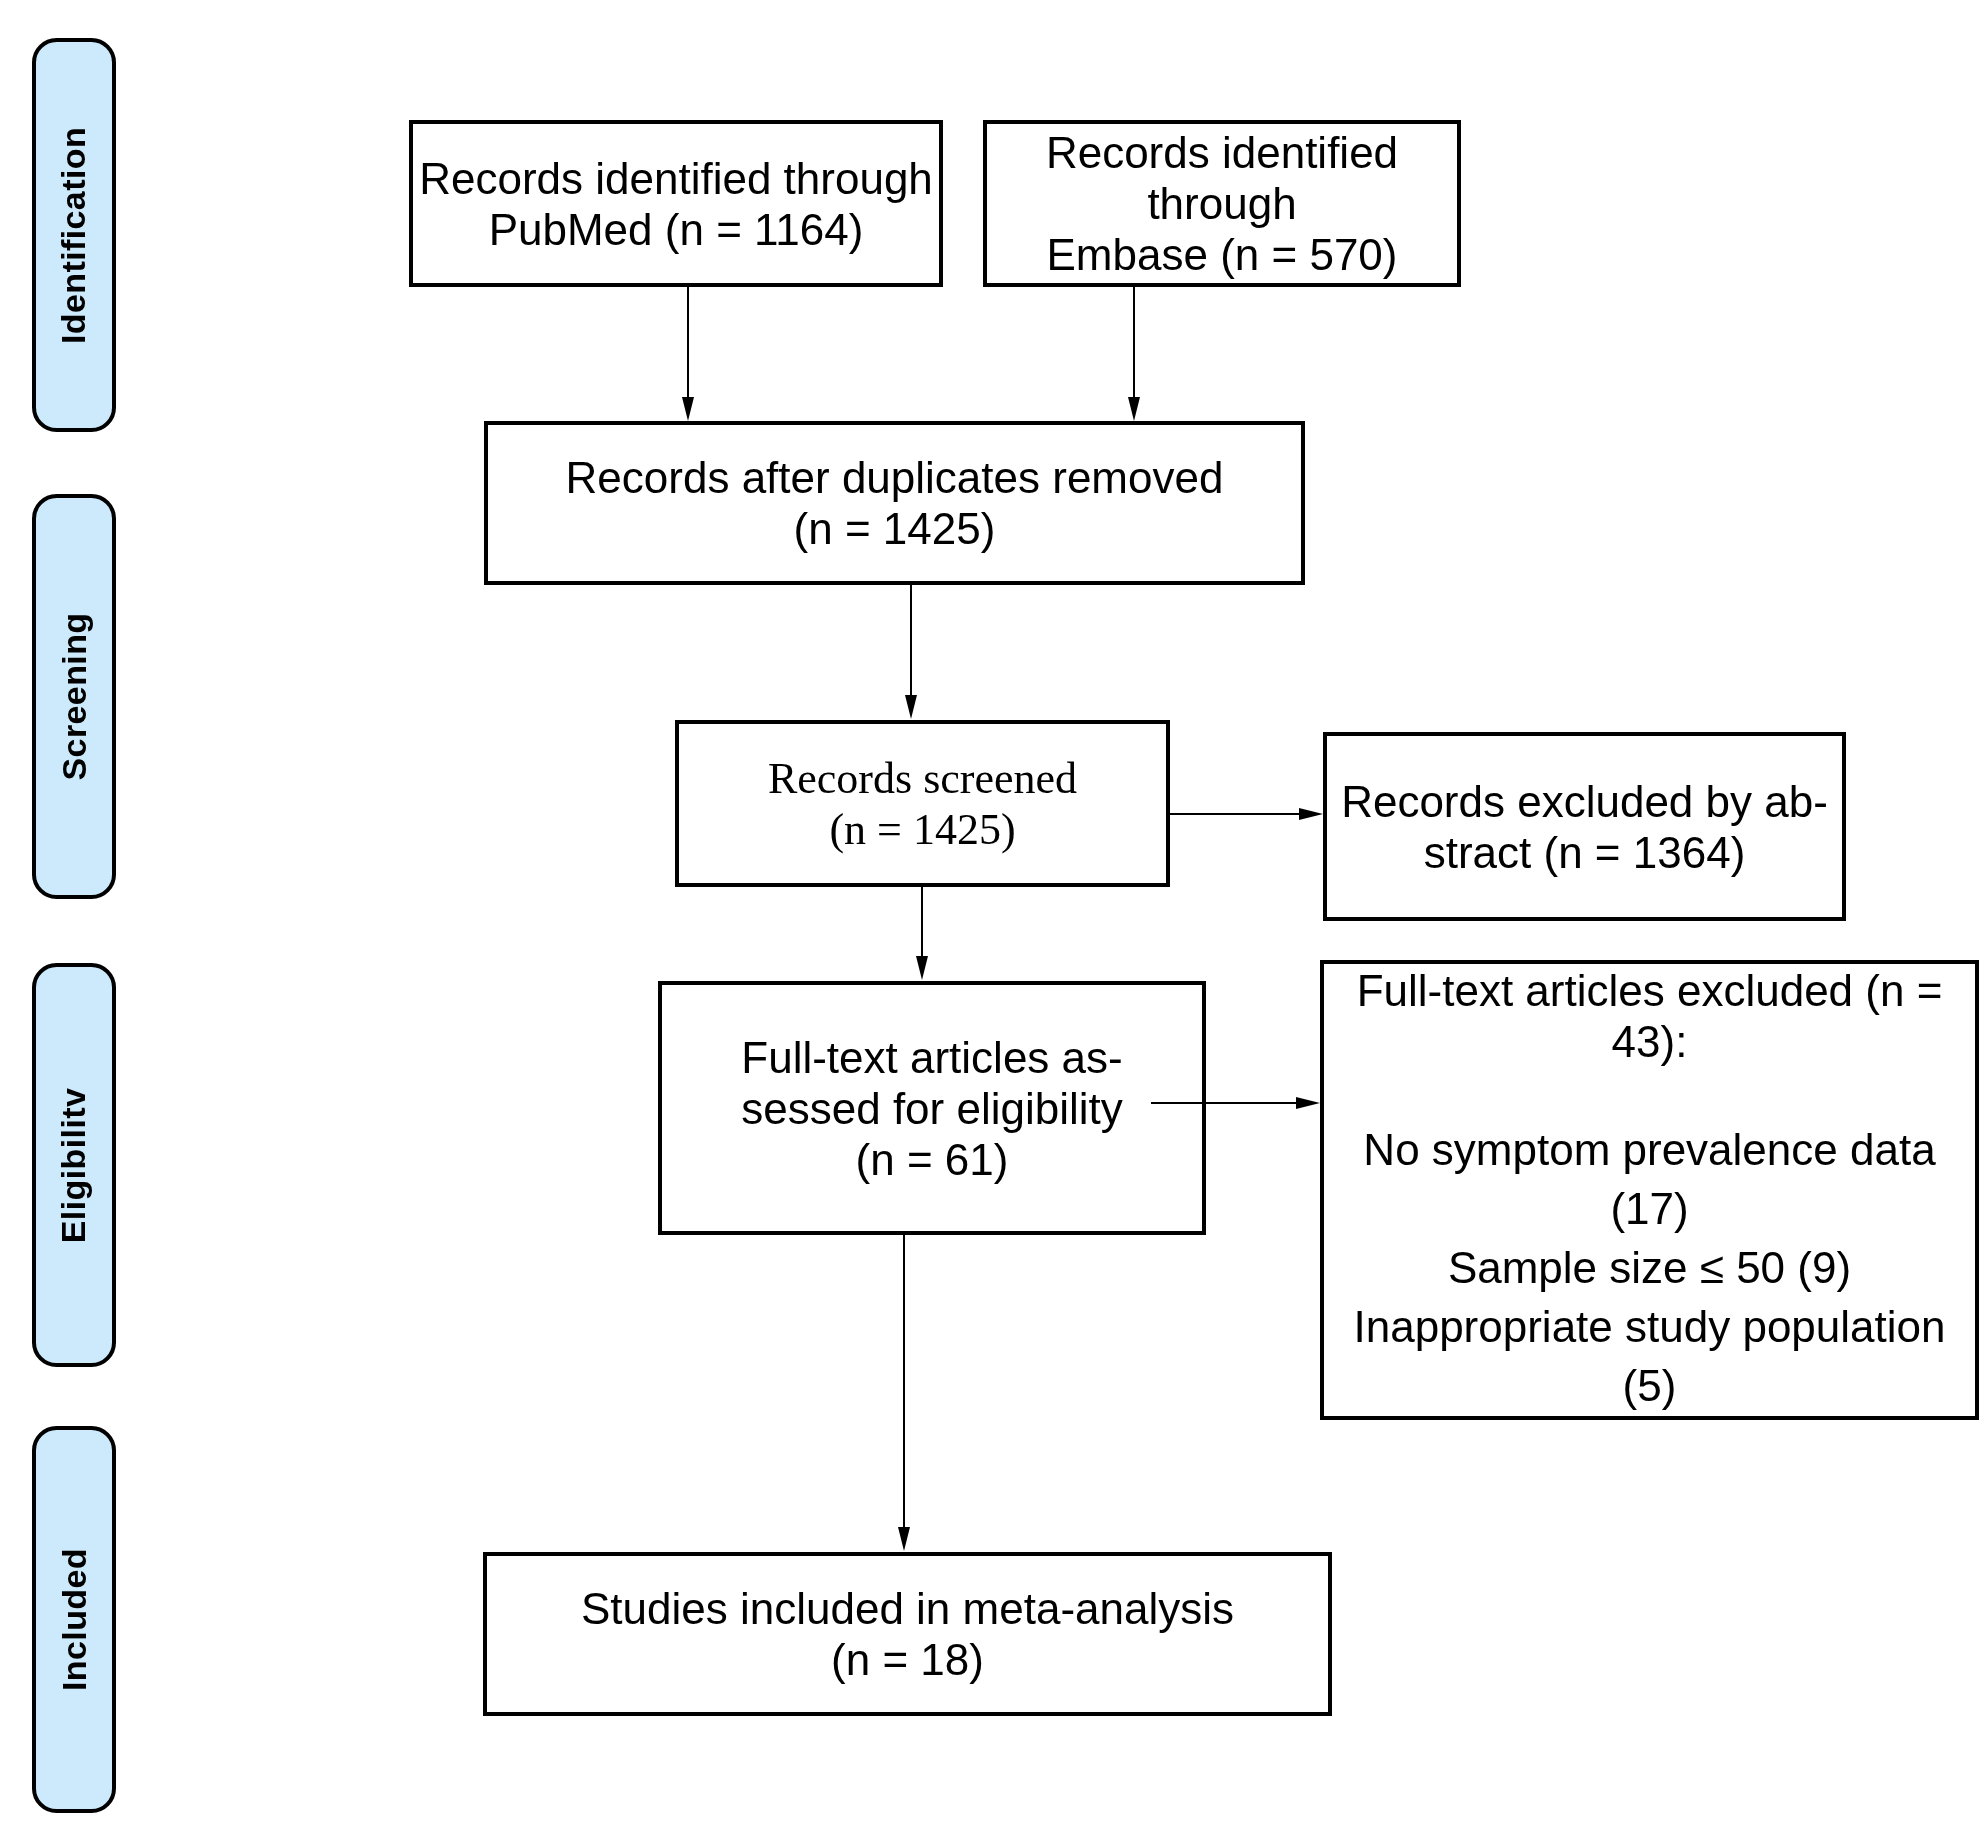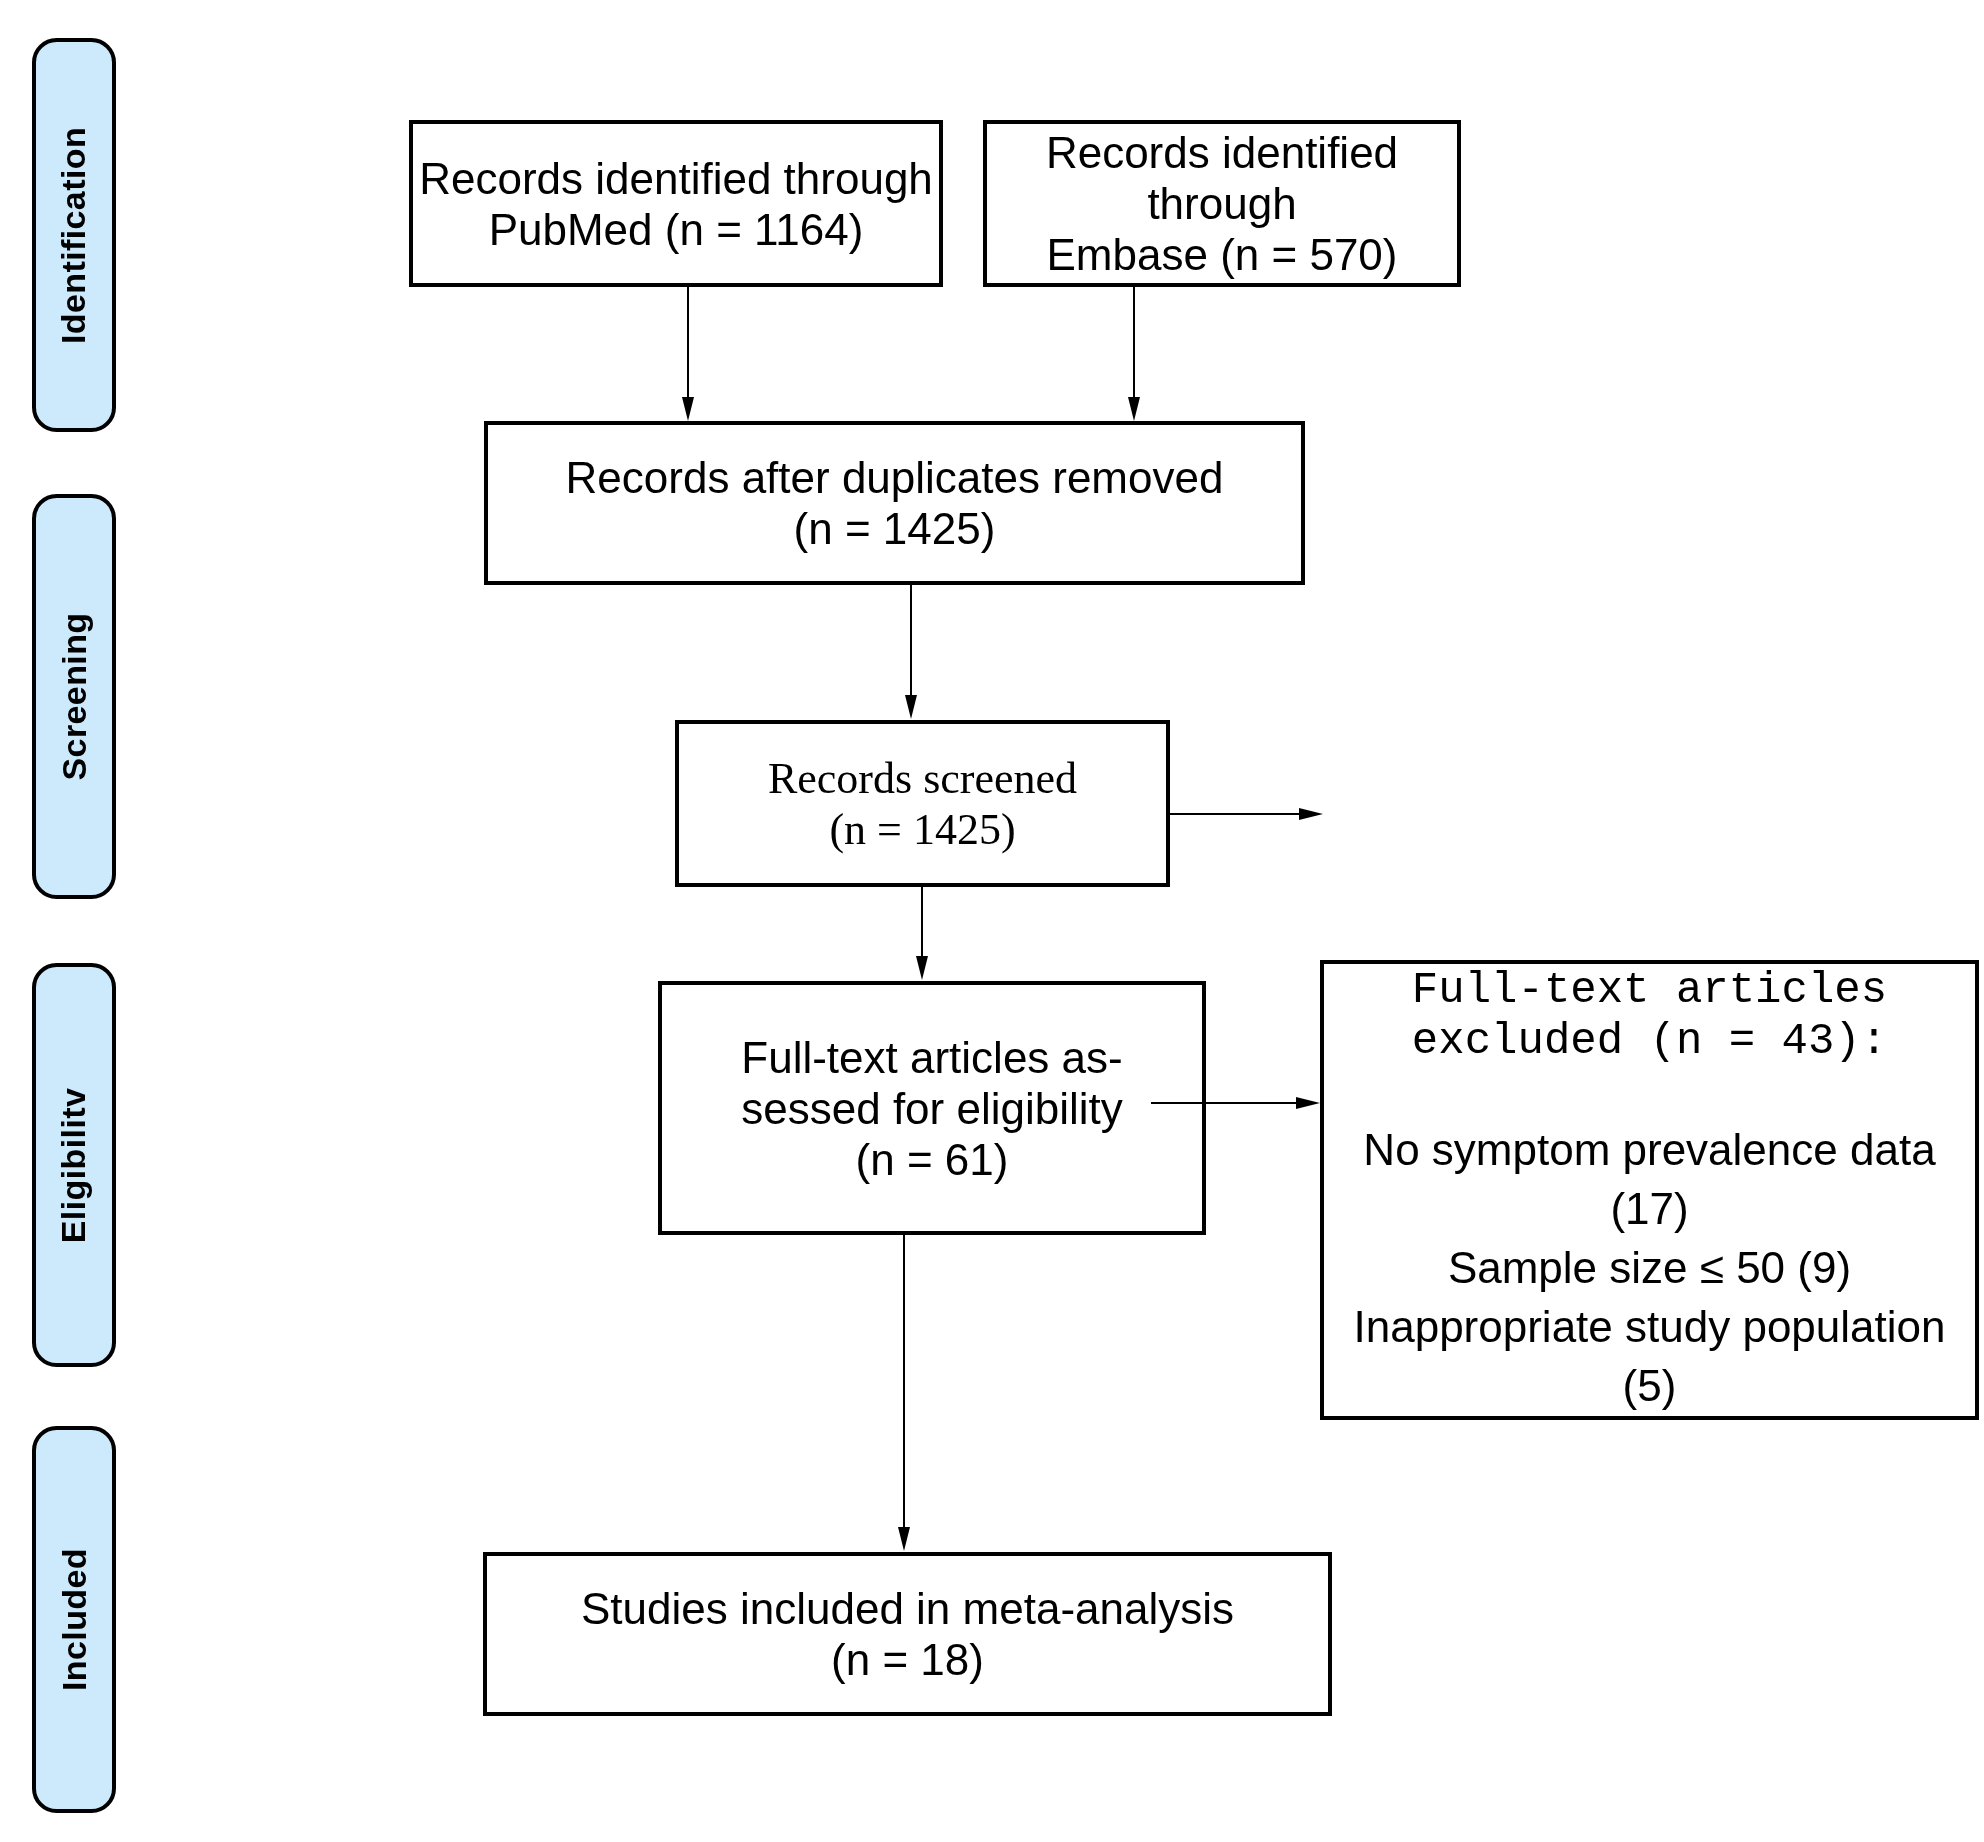--- a/index.html
+++ b/index.html
@@ -52,21 +52,20 @@
     justify-content: center;
     text-align: center;
     font-size: 44px;
     line-height: 51px;
     white-space: pre-line;
   }
   .excl-header {
     white-space: pre-line;
     line-height: 51px;
     margin-bottom: 53px;
-    font-family: Liberation Mono, monospace;
   }
   .excl-items {
     line-height: 59px;
   }
   
   .vline { position: absolute; width: 2.2px; background: #000000; }
   .vhead {
     position: absolute; width: 0; height: 0;
     border-left: 6.2px solid transparent;
     border-right: 6.2px solid transparent;
@@ -101,20 +100,22 @@
   <div class="fbox" style="left:409px; top:120px; width:534px; height:167px;">Records identified through
 PubMed (n = 1164)</div>
   <div class="fbox" style="left:983px; top:120px; width:478px; height:167px;">Records identified through
 Embase (n = 570)</div>
 
   <div class="fbox" style="left:484px; top:421px; width:821px; height:164px;">Records after duplicates removed
 (n = 1425)</div>
 
   <div class="fbox" style="left:675px; top:720px; width:495px; height:167px;font-family:Liberation Serif, serif;">Records screened
 (n = 1425)</div>
+  <div class="fbox" style="left:1323px; top:732px; width:523px; height:189px;">Records excluded by ab-
+stract (n = 1364)</div>
 
   <div class="fbox" style="left:658px; top:981px; width:548px; height:254px;">Full-text articles as-
 sessed for eligibility
 (n = 61)</div>
   <div class="fbox" style="left:1320px; top:960px; width:659px; height:460px;">
     <div class="excl-header">Full-text articles excluded (n = 43):</div>
     <div class="excl-items"><div>No symptom prevalence data (17)</div><div>Sample size ≤ 50 (9)</div><div>Inappropriate study population (5)</div></div>
   </div>
 
   <div class="fbox" style="left:483px; top:1552px; width:849px; height:164px;">Studies included in meta-analysis

